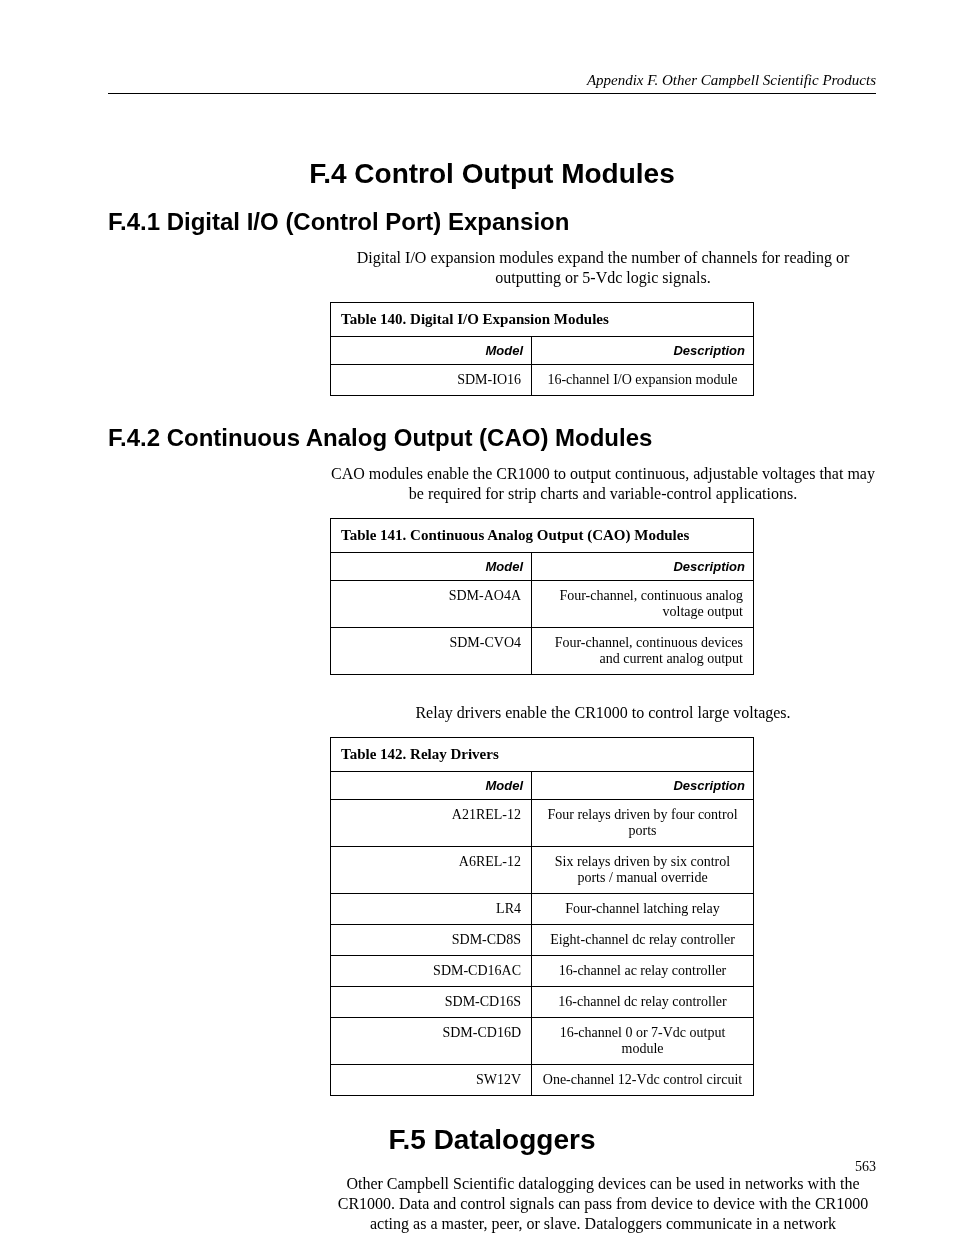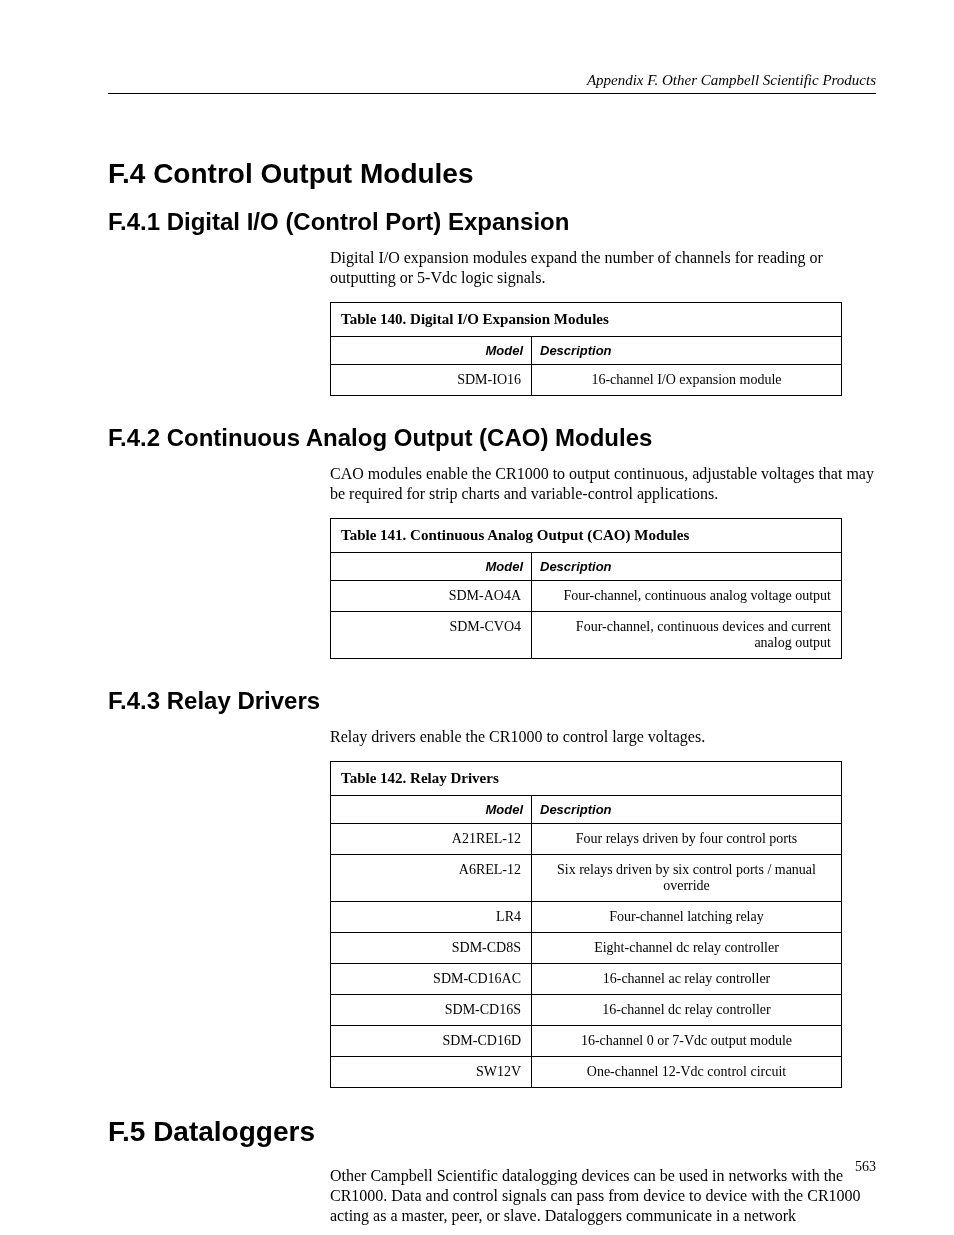--- a/index.html
+++ b/index.html
@@ -23,35 +23,37 @@
     font-size: 15px;
     border-bottom: 1.5px solid #000;
     padding-bottom: 4px;
     margin-bottom: 64px;
   }
   h1 {
     font-family: Arial, Helvetica, sans-serif;
     font-weight: bold;
     font-size: 28px;
     margin: 0 0 18px 0;
+    text-align: center;
   }
   h2 {
     font-family: Arial, Helvetica, sans-serif;
     font-weight: bold;
     font-size: 24px;
     margin: 0 0 12px 0;
   }
   .body-text {
     font-size: 16px;
     margin: 0 0 14px 222px;
     line-height: 1.25;
+    text-align: center;
   }
   table {
     border-collapse: collapse;
-    width: 512px;
+    width: 424px;
     margin: 0 0 28px 222px;
     font-size: 14px;
   }
   table, th, td {
     border: 1px solid #000;
   }
   caption {
     caption-side: top;
     text-align: left;
     font-weight: bold;
@@ -59,21 +61,21 @@
     padding: 8px 10px;
     border: 1px solid #000;
     border-bottom: none;
   }
   th {
     font-family: Arial, Helvetica, sans-serif;
     font-style: italic;
     font-weight: bold;
     font-size: 13px;
     padding: 6px 8px;
-    text-align: left;
+    text-align: right;
   }
   td {
     padding: 7px 10px;
     font-size: 14px;
     vertical-align: top;
   }
   .col-model { width: 180px; text-align: right; }
   .col-desc-center { text-align: center; }
   .col-desc-left { text-align: right; }
   .page-num {
@@ -127,21 +129,20 @@
         <td class="col-model">SDM-AO4A</td>
         <td class="col-desc-left">Four-channel, continuous analog voltage output</td>
       </tr>
       <tr>
         <td class="col-model">SDM-CVO4</td>
         <td class="col-desc-left">Four-channel, continuous devices and current analog output</td>
       </tr>
     </tbody>
   </table>
 
-  <h2>F.4.3 Relay Drivers</h2>
   <p class="body-text">Relay drivers enable the CR1000 to control large voltages.</p>
 
   <table>
     <caption>Table 142. Relay Drivers</caption>
     <thead>
       <tr>
         <th class="col-model">Model</th>
         <th>Description</th>
       </tr>
     </thead>

